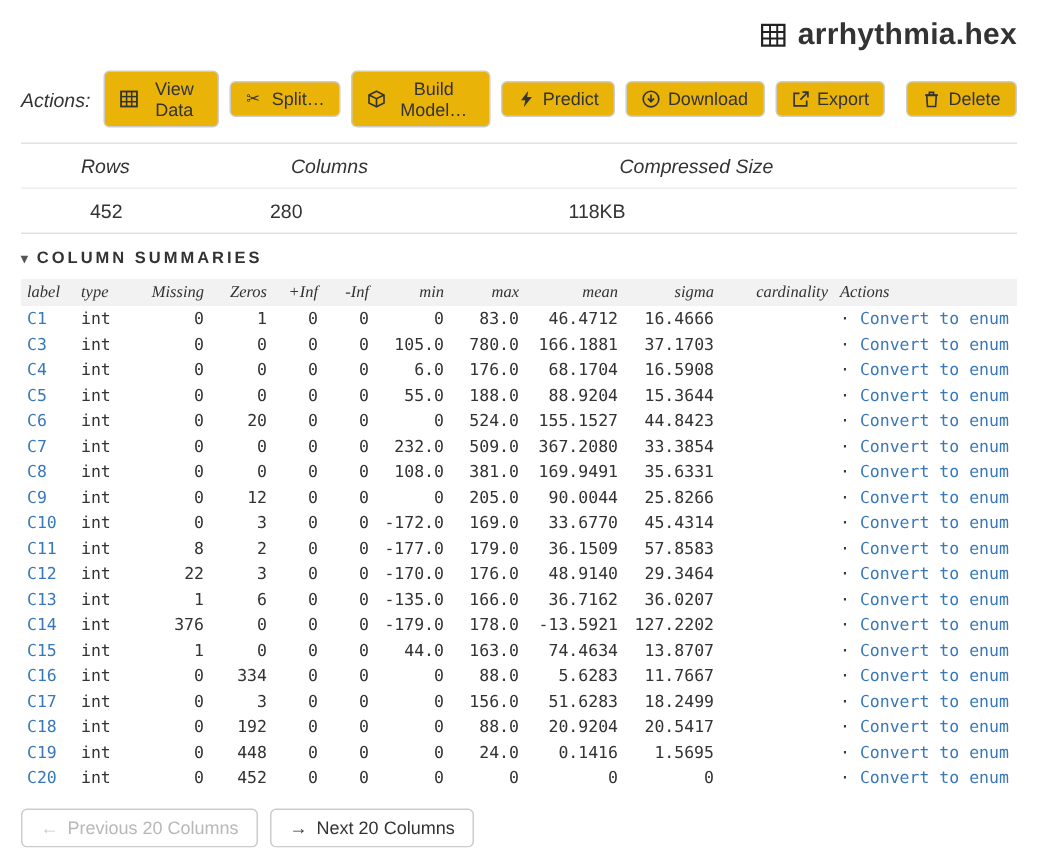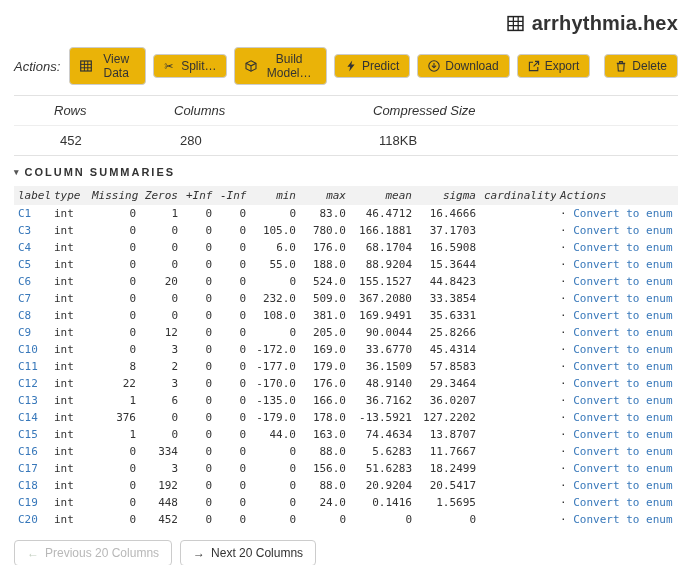--- a/index.html
+++ b/index.html
@@ -23,21 +23,21 @@
     background:#eab308; border:1px solid #ccc; border-radius:4px;
     padding:4px 10px; font-size:12px; color:#333; cursor:pointer;
     font-family:"Liberation Sans", sans-serif; line-height:14px;
   }
   .btn .ico { display:inline-flex; width:12px; height:12px; }
   .spacer { margin-left:auto; }
 
   
   .overview { border-top:1px solid #e2e2e2; border-bottom:1px solid #e2e2e2; font-size:13px; margin-bottom:6px; }
   .overview-row { display:flex; padding:7px 0 7px 40px; }
-  .overview-row.hdr { font-style:italic; border-bottom:1px solid #eee; }
+  .overview-row.hdr { font-style:italic; border-bottom:1px solid #eee;gap:20px; }
   .ov-c1 { width:120px; }
   .ov-c2 { width:184px; }
   .ov-c3 { flex:1;margin-left:15px; }
   .overview-row.val { padding-left:46px; }
 
   
   .section-head {
     display:flex; align-items:center; gap:6px;
     font-size:11px; font-weight:bold; letter-spacing:2px;
     color:#333; margin:10px 0 8px 0; cursor:pointer;
@@ -45,21 +45,21 @@
   .section-head .tri { font-size:9px; color:#555; letter-spacing:0; }
 
   
   table.summaries {
     width:664px; border-collapse:collapse; table-layout:fixed;
     font-family:"DejaVu Sans Mono","Liberation Mono",monospace;
     font-size:11px; color:#333;
   }
   table.summaries thead td {
     background:#f2f2f2; font-style:italic; padding:3px 4px;
-    white-space:nowrap; overflow:hidden;
+    white-space:nowrap; overflow:hidden;font-family:Liberation Serif, serif;
   }
   table.summaries tbody td {
     padding:2px 4px; line-height:13px; white-space:nowrap; overflow:hidden;
   }
   td.num { text-align:right; }
   td.txt { text-align:left; }
   a { color:#3878ba; text-decoration:none; }
   .actions-cell .dot { color:#333; }
 
   

